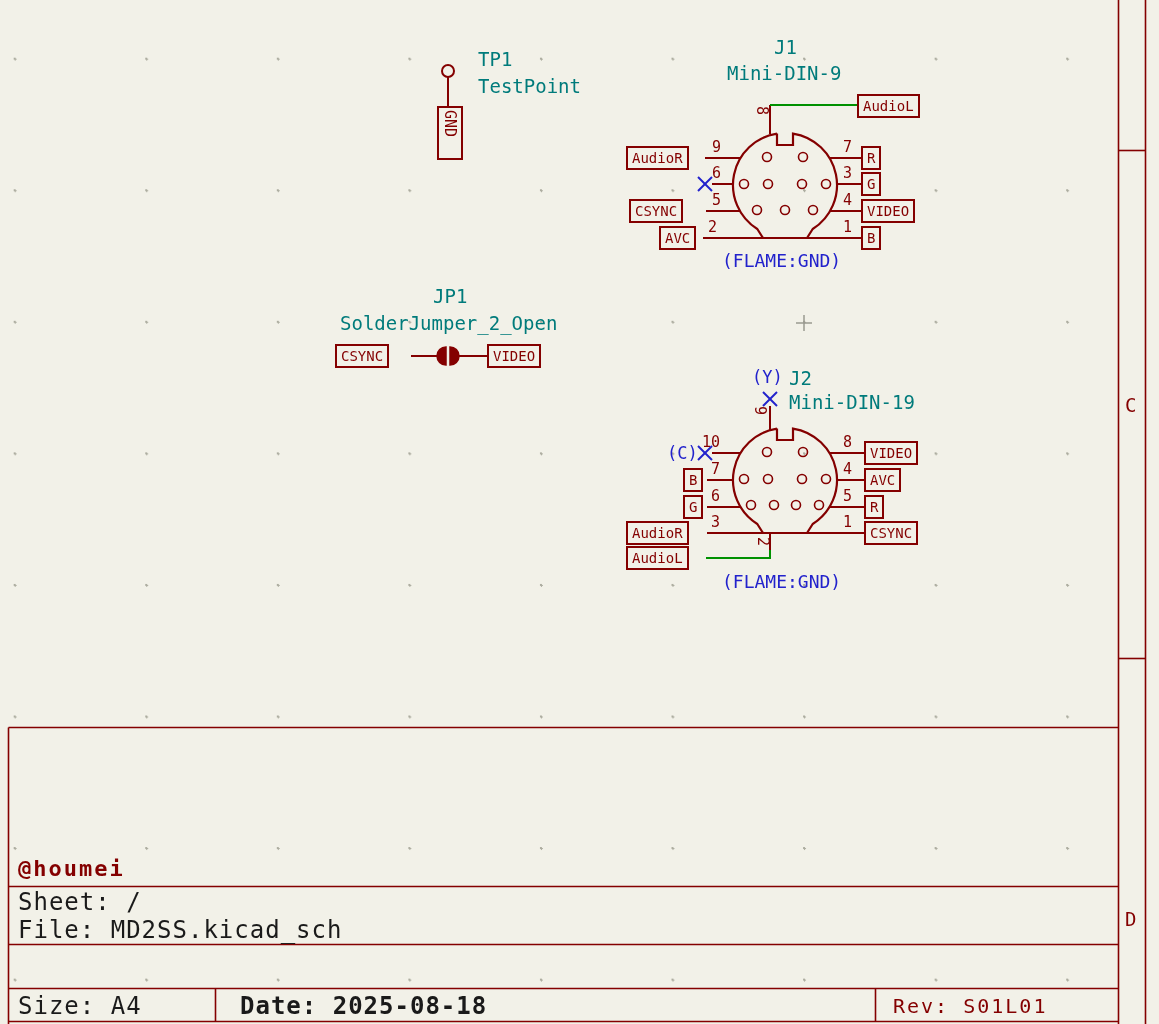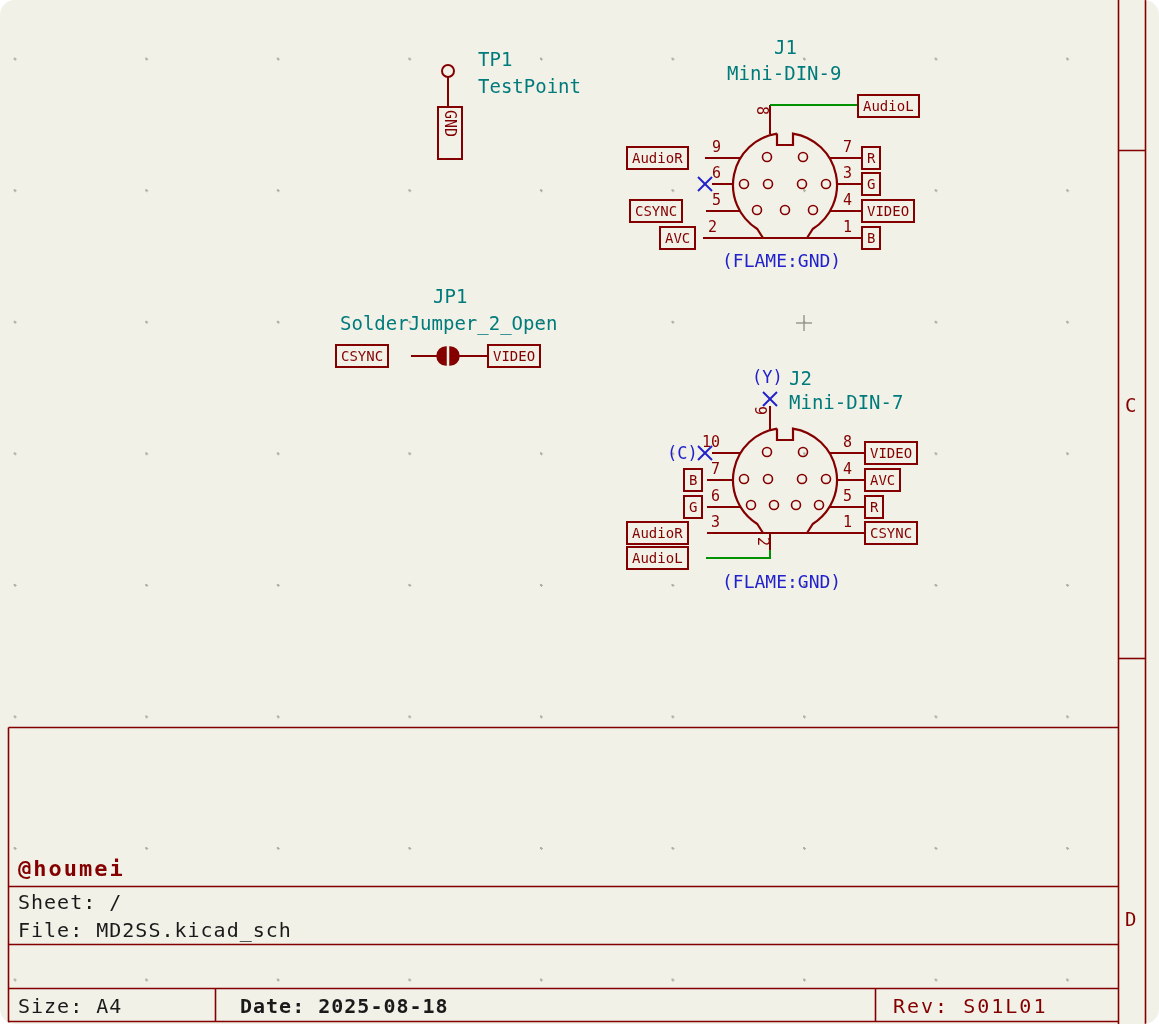--- a/index.html
+++ b/index.html
@@ -3,33 +3,32 @@
 <meta charset="utf-8">
 <style>
   html,body{margin:0;padding:0;}
   .canvas{
     position:relative;width:1159px;height:1024px;overflow:hidden;
     font-family:"DejaVu Sans Mono",monospace;
     background-color:#F2F1E8;
     background-image:radial-gradient(circle 1.3px at 1.3px 1.3px,#ADADA0 98%,transparent 100%);
     background-size:131.57px 131.57px;
     background-position:13.7px 57.7px;
-    border-radius:15px;
   }
   svg.layer{position:absolute;left:0;top:0;}
   .f{position:absolute;color:#007B7B;font-size:19px;line-height:20px;white-space:pre;}
   .pn{position:absolute;color:#840000;font-size:15px;line-height:15px;}
   .pnv{position:absolute;color:#840000;font-size:15px;line-height:15px;writing-mode:vertical-rl;}
   .nb{position:absolute;border:2px solid #840000;color:#840000;font-size:14px;line-height:20px;padding:0 4px;white-space:pre;background:transparent;}
   .note{position:absolute;color:#2222CC;font-size:18px;line-height:20px;white-space:pre;}
   .ann{position:absolute;color:#2222CC;font-size:17px;line-height:18px;}
   .vlabel{position:absolute;left:437px;top:106px;width:22px;height:50px;border:2px solid #840000;}
   .vlabel span{display:block;margin:2px auto 0 auto;writing-mode:vertical-rl;color:#840000;font-size:15px;line-height:18px;}
   .zone{position:absolute;color:#840000;font-size:19px;line-height:20px;}
-  .tb{position:absolute;color:#1A1A1A;font-size:20px;line-height:22px;letter-spacing:1px;white-space:pre;}
+  .tb{position:absolute;color:#1A1A1A;font-size:24px;line-height:22px;letter-spacing:1px;white-space:pre;}
   .tb-red{position:absolute;color:#840000;font-size:22px;line-height:24px;font-weight:bold;letter-spacing:2px;white-space:pre;}
   .tb-title{position:absolute;color:#840000;font-size:27px;line-height:30px;font-weight:bold;font-style:italic;white-space:pre;}
   .tb-rev{position:absolute;color:#840000;font-size:20px;line-height:22px;font-weight:normal;letter-spacing:2px;white-space:pre;}
 </style>
 </head>
 <body>
 
 <div class="canvas">
 
   <svg class="layer" width="1159" height="1024" viewBox="0 0 1159 1024">
@@ -173,21 +172,21 @@
   <div class="pn" style="left:843px;top:140px;">7</div>
   <div class="pn" style="left:843px;top:166px;">3</div>
   <div class="pn" style="left:843px;top:193px;">4</div>
   <div class="pn" style="left:843px;top:220px;">1</div>
   <div class="nb" style="left:861px;top:146px;">R</div>
   <div class="nb" style="left:861px;top:172px;">G</div>
   <div class="nb" style="left:861px;top:199px;">VIDEO</div>
   <div class="nb" style="left:861px;top:226px;">B</div>
 
   <div class="f" style="left:789px;top:368px;">J2</div>
-  <div class="f" style="left:789px;top:392px;">Mini-DIN-7</div>
+  <div class="f" style="left:789px;top:392px;">Mini-DIN-19</div>
   <div class="note" style="left:722px;top:572px;">(FLAME:GND)</div>
 
   <div class="ann" style="left:752px;top:368px;">(Y)</div>
   <div class="pnv" style="left:752px;top:406px;">9</div>
 
   <div class="pn" style="left:702px;top:435px;">10</div>
   <div class="ann" style="left:667px;top:444px;">(C)</div>
   <div class="pn" style="left:711px;top:462px;">7</div>
   <div class="pn" style="left:711px;top:489px;">6</div>
   <div class="pn" style="left:711px;top:515px;">3</div>

